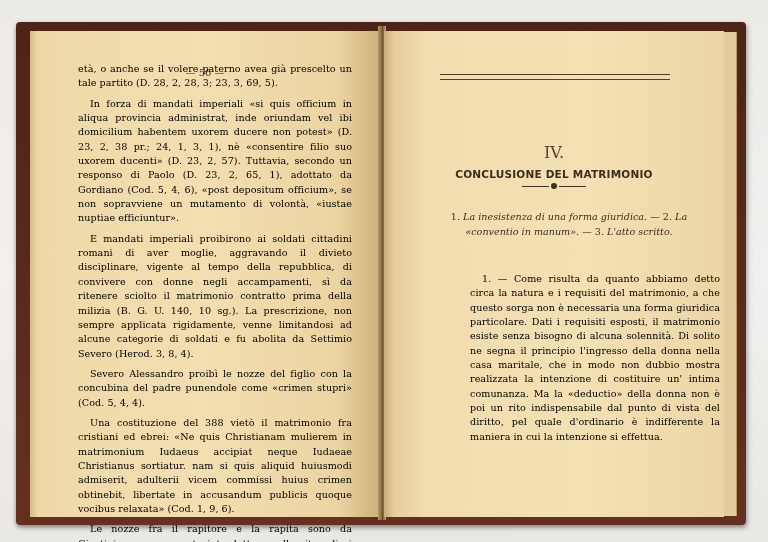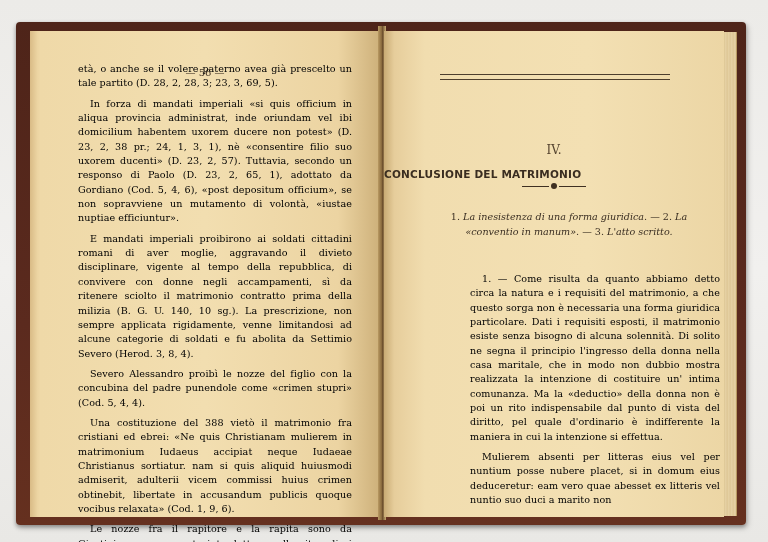--- a/index.html
+++ b/index.html
@@ -52,24 +52,24 @@
     position: absolute; left: 0; width: 100%; top: 36px; text-align: center;
     font-size: 10px; color: #4a3b2b; box-sizing: border-box;
   }
   .left-text { left: 72px; top: 56px; width: 286px; }
   .rule-double {
     position: absolute; left: 440px; top: 74px; width: 230px; height: 4px;
     border-top: 1.2px solid #4d3e2d; border-bottom: 1.2px solid #4d3e2d;
   }
   .chapnum {
     position: absolute; left: 384px; width: 340px; top: 143px; text-align: center;
-    font-size: 12px; color: #55442f;
+    font-size: 16px; color: #55442f;
   }
   .chaptitle {
-    position: absolute; left: 384px; width: 340px; top: 168px; text-align: left;
+    position: absolute; left: 384px; width: 340px; top: 168px; text-align: center;
     font-family: "DejaVu Sans", sans-serif; font-size: 10.5px; font-weight: bold;
     color: #3a2d20; letter-spacing: 0.2px;
   }
   .ornament {
     position: absolute; left: 522px; top: 183px; width: 64px; height: 6px;
   }
   .ornament .line { position: absolute; top: 3px; height: 1px; background: #3f3022; }
   .ornament .dot { position: absolute; left: 29px; top: 0; width: 6px; height: 6px; border-radius: 50%; background: #3f3022; }
   .summary {
     position: absolute; left: 438px; top: 210px; width: 262px;
@@ -114,14 +114,13 @@
   <span class="n">1.</span>
   <span>La inesistenza di una forma giuridica.</span>
   <span class="n">— 2.</span>
   <span>La «conventio in manum».</span>
   <span class="n">— 3.</span>
   <span>L'atto scritto.</span>
 </div>
 
 <div class="text right-text">
   <p>1. — Come risulta da quanto abbiamo detto circa la natura e i requisiti del matrimonio, a che questo sorga non è necessaria una forma giuridica particolare. Dati i requisiti esposti, il matrimonio esiste senza bisogno di alcuna solennità. Di solito ne segna il principio l'ingresso della donna nella casa maritale, che in modo non dubbio mostra realizzata la intenzione di costituire un' intima comunanza. Ma la «deductio» della donna non è poi un rito indispensabile dal punto di vista del diritto, pel quale d'ordinario è indifferente la maniera in cui la intenzione si effettua.</p>
-  <p>Mulierem absenti per litteras eius vel per nuntium posse nubere placet, si in domum eius deduceretur: eam vero quae abesset ex litteris vel nuntio suo duci a marito non</p>
 </div>
 
 </body></html>

